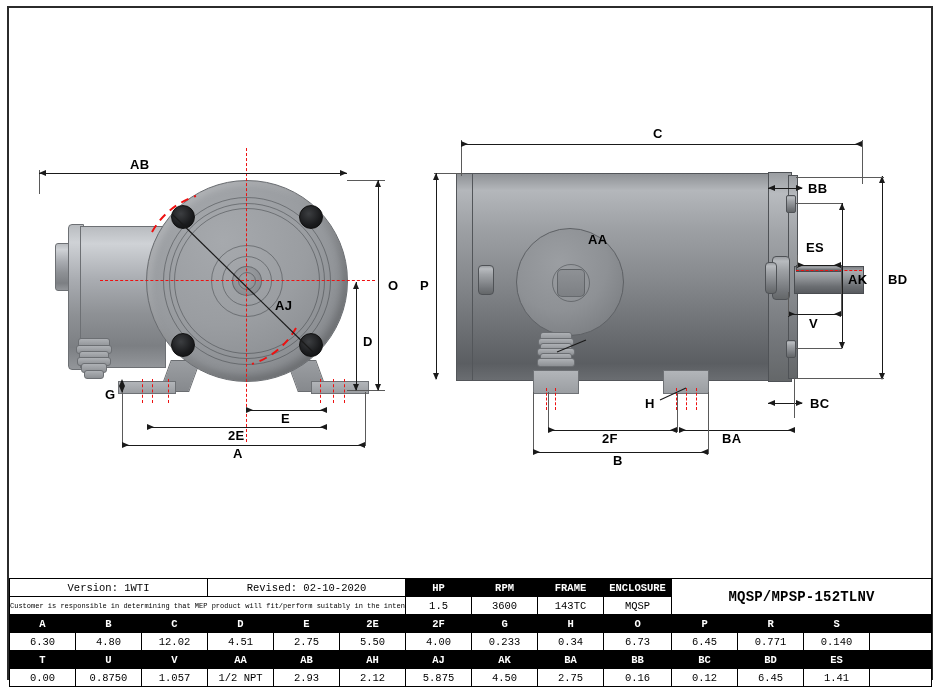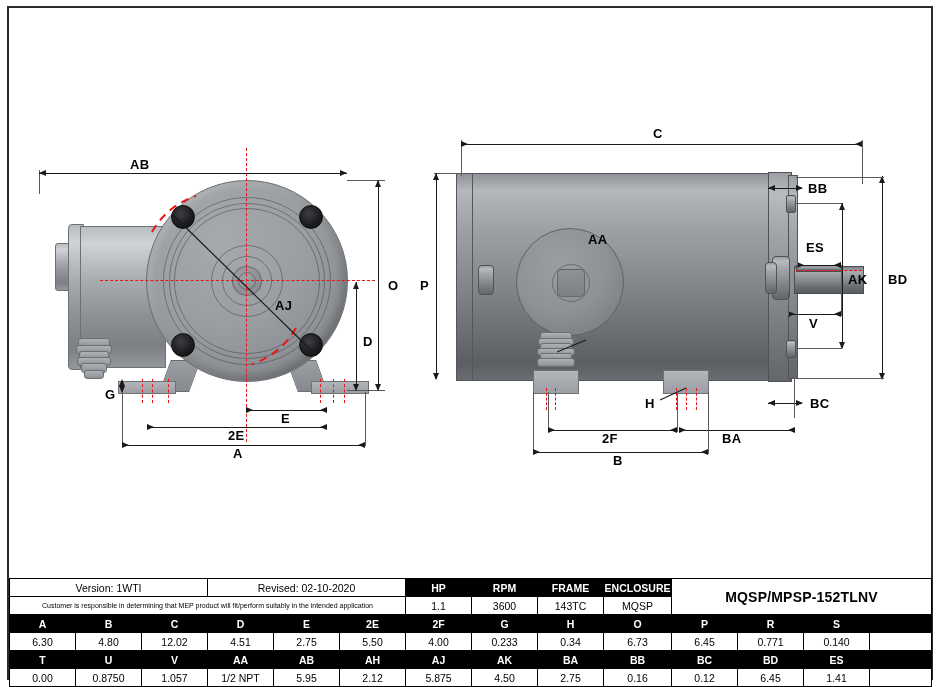--- a/index.html
+++ b/index.html
@@ -133,21 +133,21 @@
     border: 1px solid #5e6165;
   }
 
   
   #table {
     position: absolute;
     left: 9px;
     top: 578px;
     width: 922px;
     border-collapse: collapse;
-    font-family: Liberation Sans, sans-serif;
+    font-family: Liberation Mono, monospace;
     table-layout: fixed;
   }
   #table td {
     border: 1px solid #000;
     text-align: center;
     font-size: 10.5px;
     color: #000;
     height: 17px;
     padding: 0;
     background: #fff;
@@ -417,21 +417,21 @@
         <td colspan="3">Revised: 02-10-2020</td>
         <td class="hdr">HP</td>
         <td class="hdr">RPM</td>
         <td class="hdr">FRAME</td>
         <td class="hdr">ENCLOSURE</td>
         <td class="model" colspan="4" rowspan="2">MQSP/MPSP-152TLNV</td>
       </tr>
 
       <tr>
         <td class="note" colspan="6">Customer is responsible in determining that MEP product will fit/perform suitably in the intended application</td>
-        <td>1.1</td>
+        <td>1.5</td>
         <td>3600</td>
         <td>143TC</td>
         <td>MQSP</td>
       </tr>
 
       <tr>
         <td class="hdr">A</td>
         <td class="hdr">B</td>
         <td class="hdr">C</td>
         <td class="hdr">D</td>
@@ -479,21 +479,21 @@
         <td class="hdr">BD</td>
         <td class="hdr">ES</td>
         <td class="hdr"></td>
       </tr>
 
       <tr>
         <td>0.00</td>
         <td>0.8750</td>
         <td>1.057</td>
         <td>1/2 NPT</td>
-        <td>5.95</td>
+        <td>2.93</td>
         <td>2.12</td>
         <td>5.875</td>
         <td>4.50</td>
         <td>2.75</td>
         <td>0.16</td>
         <td>0.12</td>
         <td>6.45</td>
         <td>1.41</td>
         <td class="blank"></td>
       </tr>

